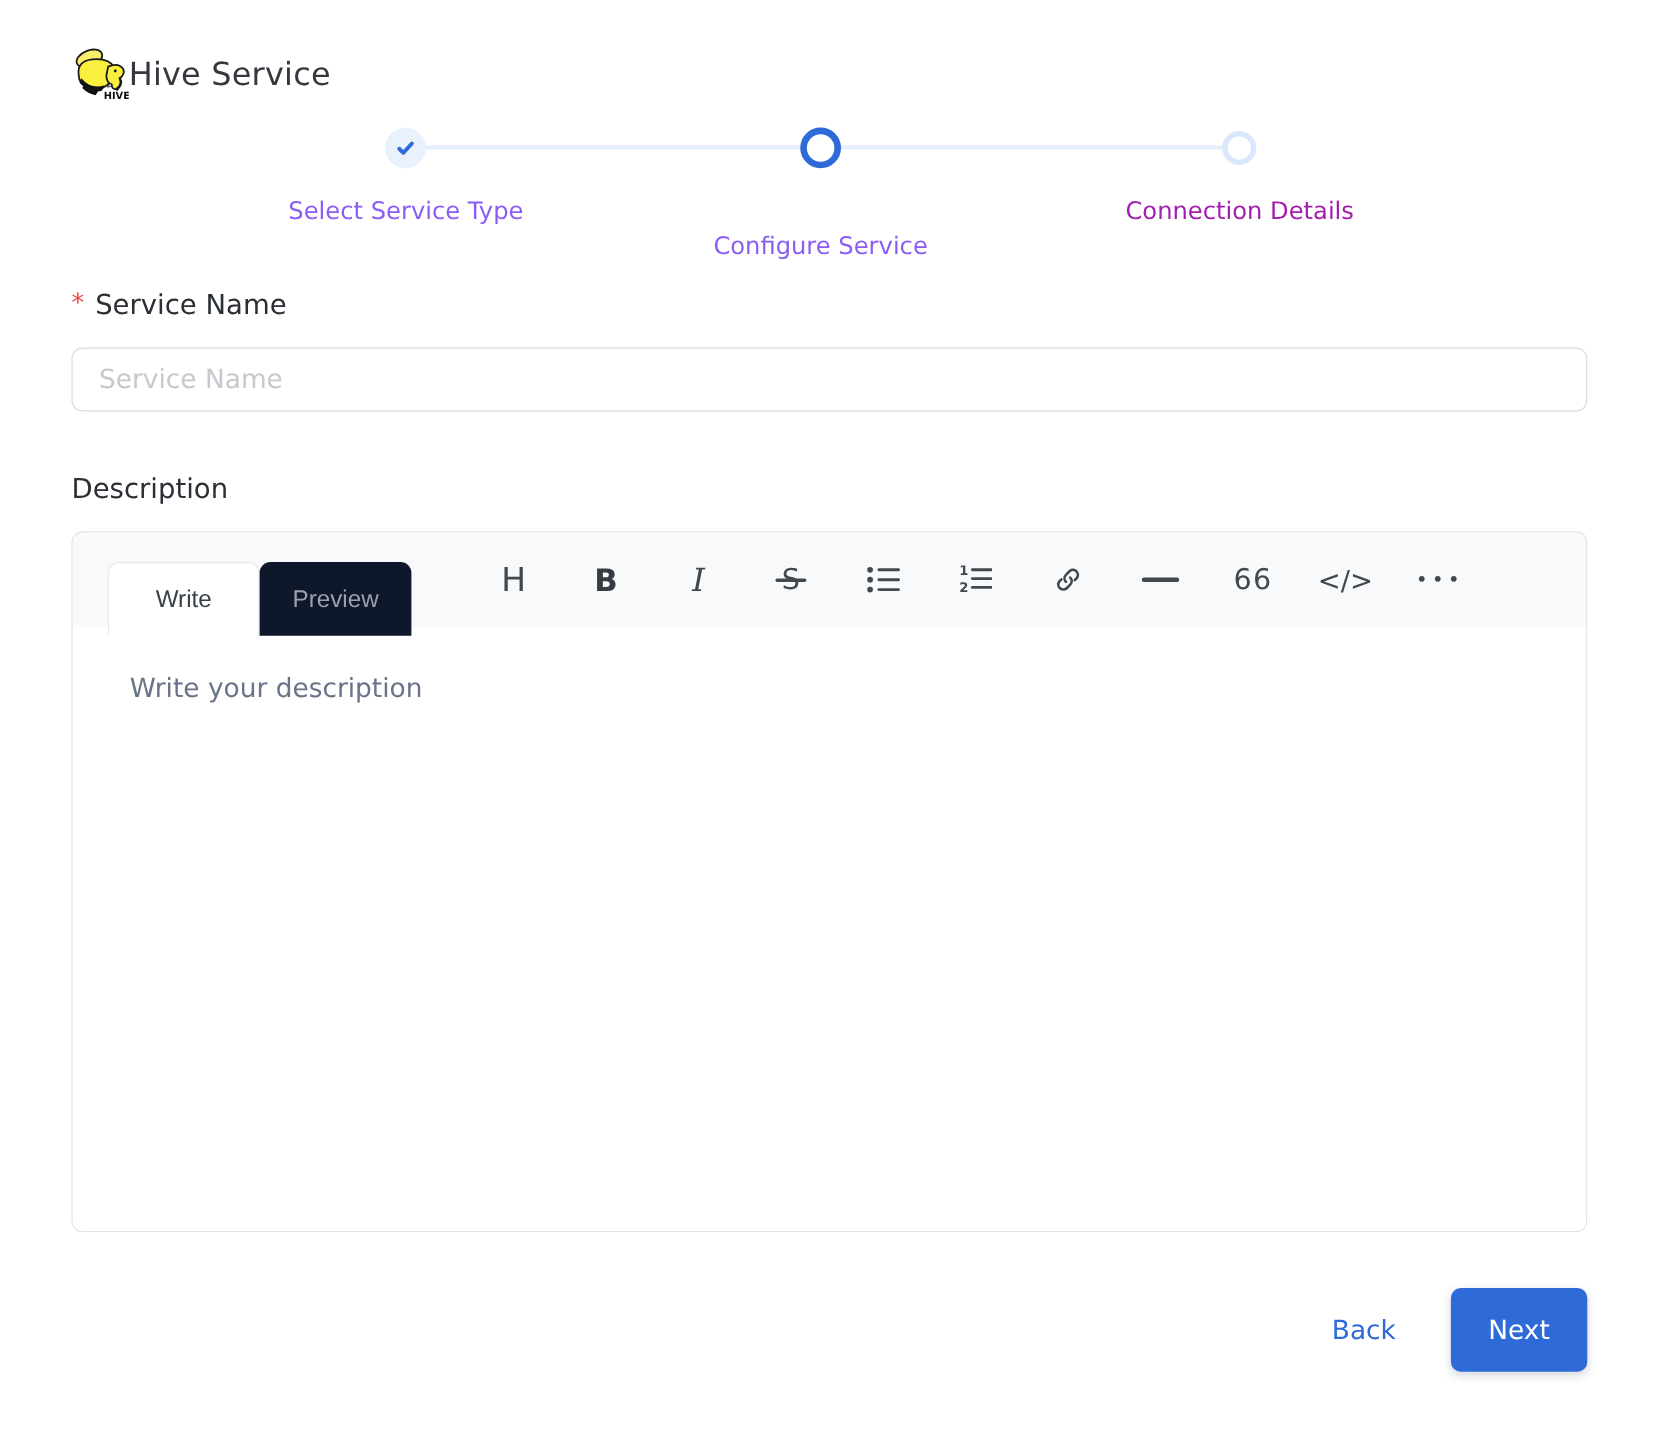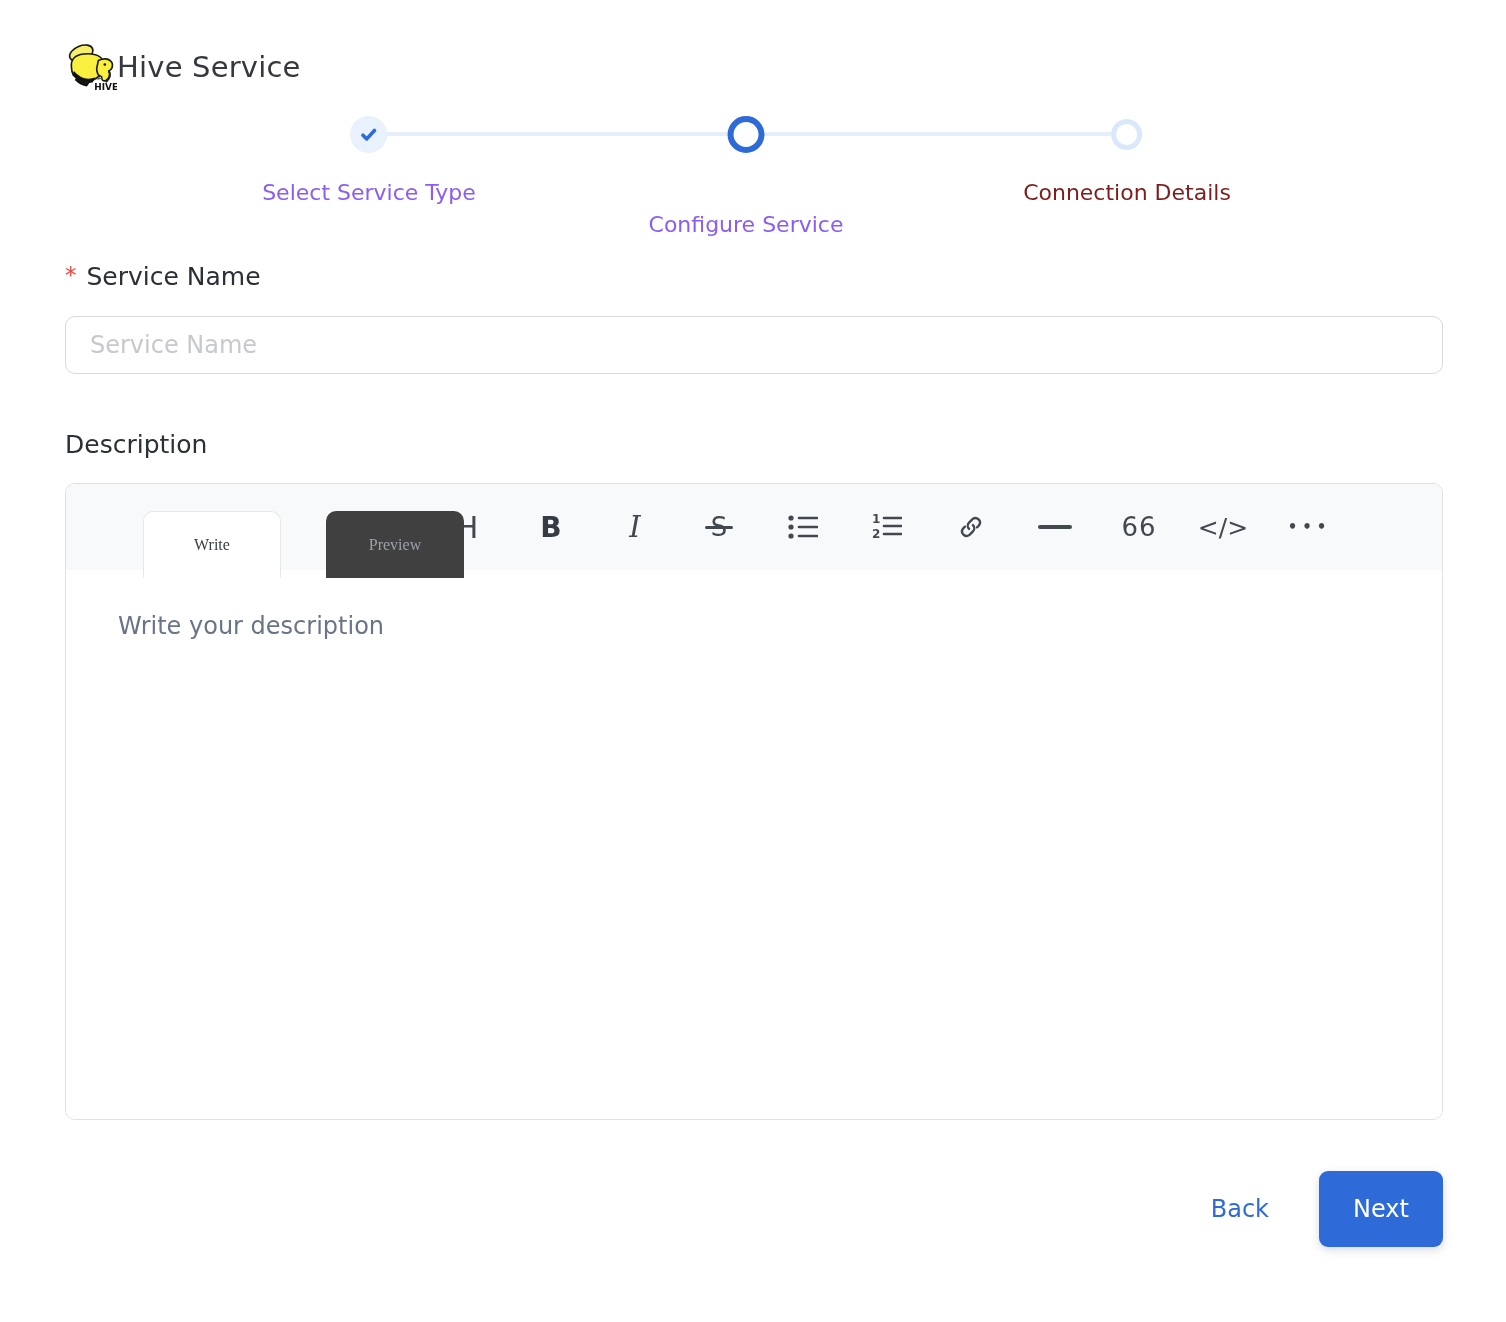--- a/index.html
+++ b/index.html
@@ -23,43 +23,43 @@
   .step-line { position: absolute; left: 304px; width: 758px; top: 18px; height: 4px; background: #e5effc; border-radius: 2px; }
   .step { position: absolute; top: 0; transform: translateX(-50%); display: flex; flex-direction: column; align-items: center; cursor: pointer; }
   .step-1 { left: 304px; } .step-2 { left: 681px; gap: 32px; } .step-3 { left: 1062px; }
   .dot-wrap { height: 40px; display: flex; align-items: center; justify-content: center; }
   .dot { border-radius: 50%; background: #fff; }
   .dot.completed { width: 37px; height: 37px; background: #e8f1fc; display: flex; align-items: center; justify-content: center; }
   .dot.active { width: 37px; height: 37px; border: 6px solid #2e6ad8; }
   .dot.upcoming { width: 31px; height: 31px; border: 5px solid #d9e9fb; }
   .step-label { margin-top: 26px; font-size: 22px; font-weight: 500; white-space: nowrap; }
   .step-label.done, .step-label.now { color: #8b5cf6; }
-  .step-label.todo { color: #7f1d1d; }
+  .step-label.todo { color: #a21caf; }
 
   
   .field-label-row { margin-top: 48px; font-size: 25px; font-weight: 500; color: #2b2f36; display: flex; align-items: baseline; gap: 10px; }
   .req { color: #e8483f; font-size: 23px; position: relative; top: -2px; }
   .text-input {
     margin-top: 25px; width: 1378px; height: 58px;
     border: 1.5px solid #d9dadc; border-radius: 10px;
     padding: 0 24px; font-size: 24px; color: #33373d; outline: none;
     font-family: "DejaVu Sans", "Liberation Sans", sans-serif;
   }
   .text-input::placeholder { color: #c6c9ce; }
   .desc-label { margin-top: 56px; }
 
   
   .editor { margin-top: 24px; width: 1378px; height: 637px; border: 1.5px solid #dde2e8; border-radius: 10px; overflow: hidden; background: #fff; }
   .editor-toolbar { position: relative; height: 86px; background: #f8f9fb; }
   .tabs { position: absolute; left: 32px; top: 27px; display: flex; z-index: 2; }
   .tab { height: 67px; min-width: 138px; padding: 0 30px; display: flex; align-items: center; justify-content: center;
-         font-size: 16px; border-radius: 10px 10px 0 0; cursor: pointer; border: none; background: none;
-         font-family: Liberation Serif, serif; margin-left: 45px; }
+         font-size: 22px; border-radius: 10px 10px 0 0; cursor: pointer; border: none; background: none;
+         font-family: Liberation Sans, sans-serif; }
   .tab.active { background: #ffffff; color: #3a4047; border: 1px solid #e7e8ea; border-bottom: none; font-weight: 500; }
-  .tab.inactive { background: #404040; color: #9aa1ab; }
+  .tab.inactive { background: #0f172a; color: #9aa1ab; }
   .toolbar-icons { position: absolute; left: 381px; top: 0; height: 86px; display: flex; align-items: center; gap: 44px; }
   .tb-btn { width: 40px; height: 40px; display: flex; align-items: center; justify-content: center;
             background: none; border: none; color: #41494f; cursor: pointer; padding: 0;
             font-family: "DejaVu Sans", "Liberation Sans", sans-serif; }
   .g-heading { font-size: 30px; font-weight: 400; }
   .g-bold { font-size: 28px; font-weight: 700; color: #343b44; }
   .g-italic { font-size: 29px; font-style: italic; font-family: "DejaVu Serif", "Liberation Serif", serif; }
   .g-strike { position: relative; font-size: 26px; }
   .g-strike .bar { position: absolute; left: -6px; right: -6px; top: 48%; height: 2.5px; background: #41494f; border-radius: 2px; }
   .g-quote { font-size: 26px; font-weight: 500; letter-spacing: 1px; }

